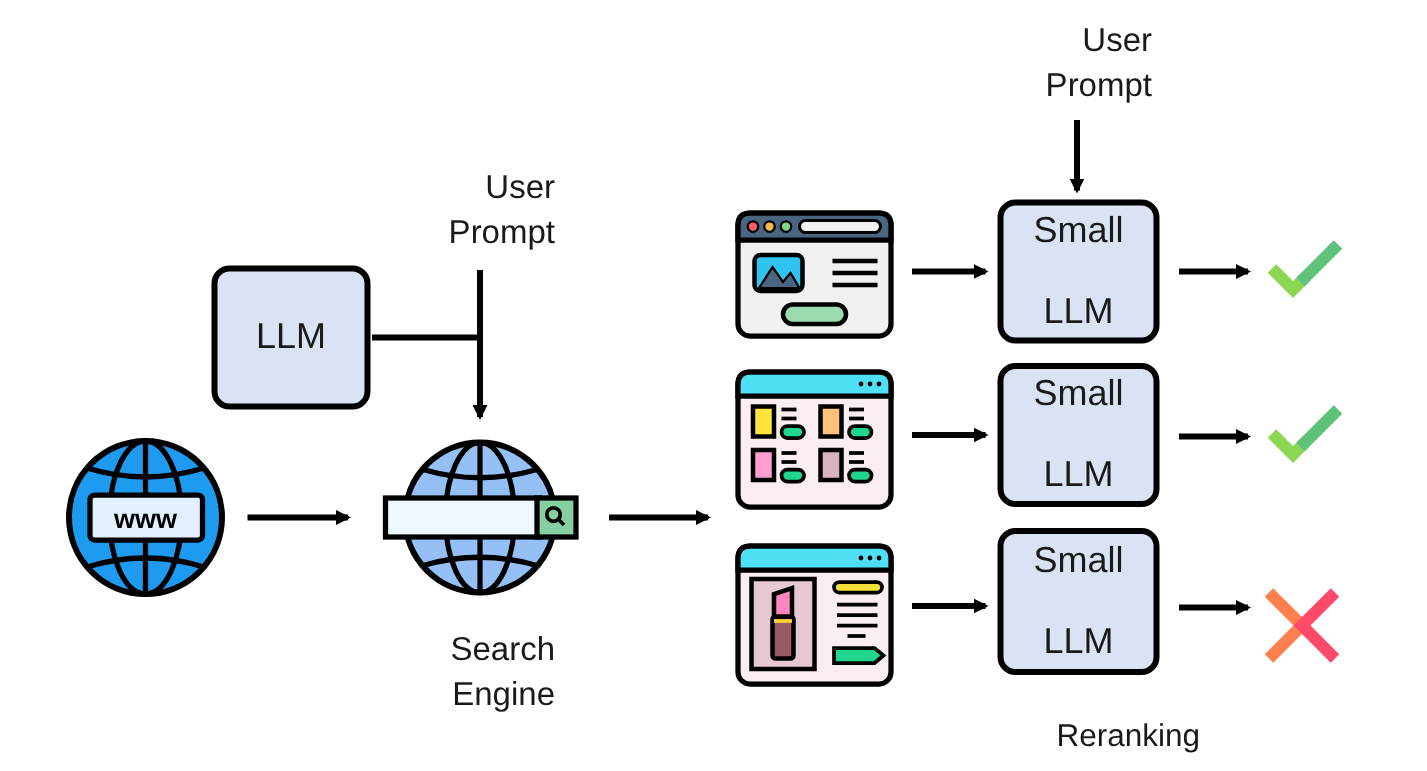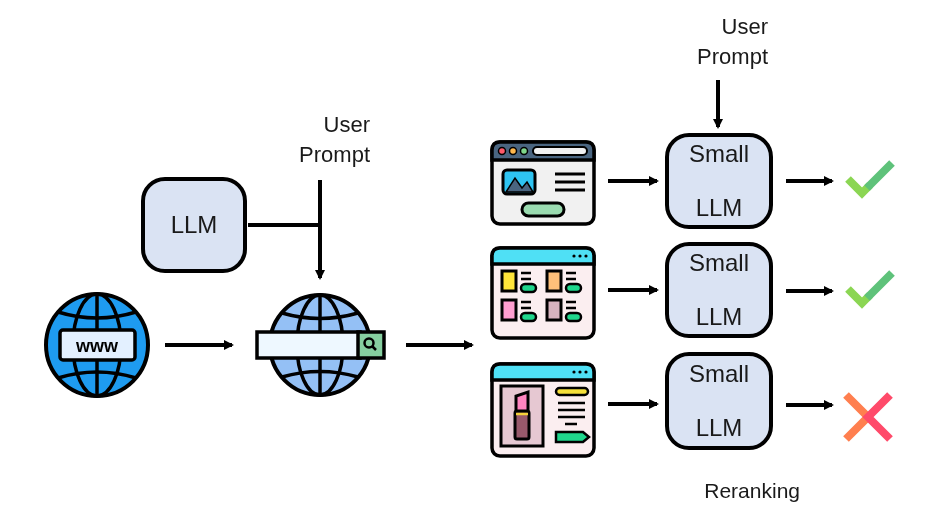--- a/index.html
+++ b/index.html
@@ -1,19 +1,19 @@
 <!DOCTYPE html>
 <html><head>
 <meta charset="utf-8">
 <style>
   html, body { margin: 0; padding: 0; background: #ffffff; }
   body { width: 951px; height: 514px; position: relative; overflow: hidden;
          font-family: "Liberation Sans", "DejaVu Sans", sans-serif; color: #1a1a1a; }
   .label { position: absolute; text-align: right; font-size: 22px; line-height: 30px; }
-  .box { position: absolute; box-sizing: border-box; border: 4px solid #000; border-radius: 24px;
+  .box { position: absolute; box-sizing: border-box; border: 4px solid #000; border-radius: 12px;
          background: #dae3f3; display: flex; flex-direction: column; align-items: center;
          justify-content: center; font-size: 24px; line-height: 30px; color: #1a1a1a; gap: 24px; }
   .bold { font-weight: normal; }
   svg.layer { position: absolute; left: 0; top: 0; }
 </style>
 </head>
 <body>
 
 <svg class="layer" width="951" height="514" viewBox="0 0 951 514">
   <defs>
@@ -143,20 +143,22 @@
 <div class="label" style="left:270px; top:110px; width:100px;">
   <div>User</div>
   <div>Prompt</div>
 </div>
 
 <div class="box" style="left:141px; top:177px; width:106px; height:96px;">
   <span>LLM</span>
 </div>
 
 <div class="label" style="left:270px; top:418px; width:100px;">
+  <div>Search</div>
+  <div>Engine</div>
 </div>
 
 <div class="label" style="left:668px; top:12px; width:100px;">
   <div>User</div>
   <div>Prompt</div>
 </div>
 
 <div class="box" style="left:665px; top:133px; width:108px; height:96px;">
   <span>Small</span>
   <span>LLM</span>

